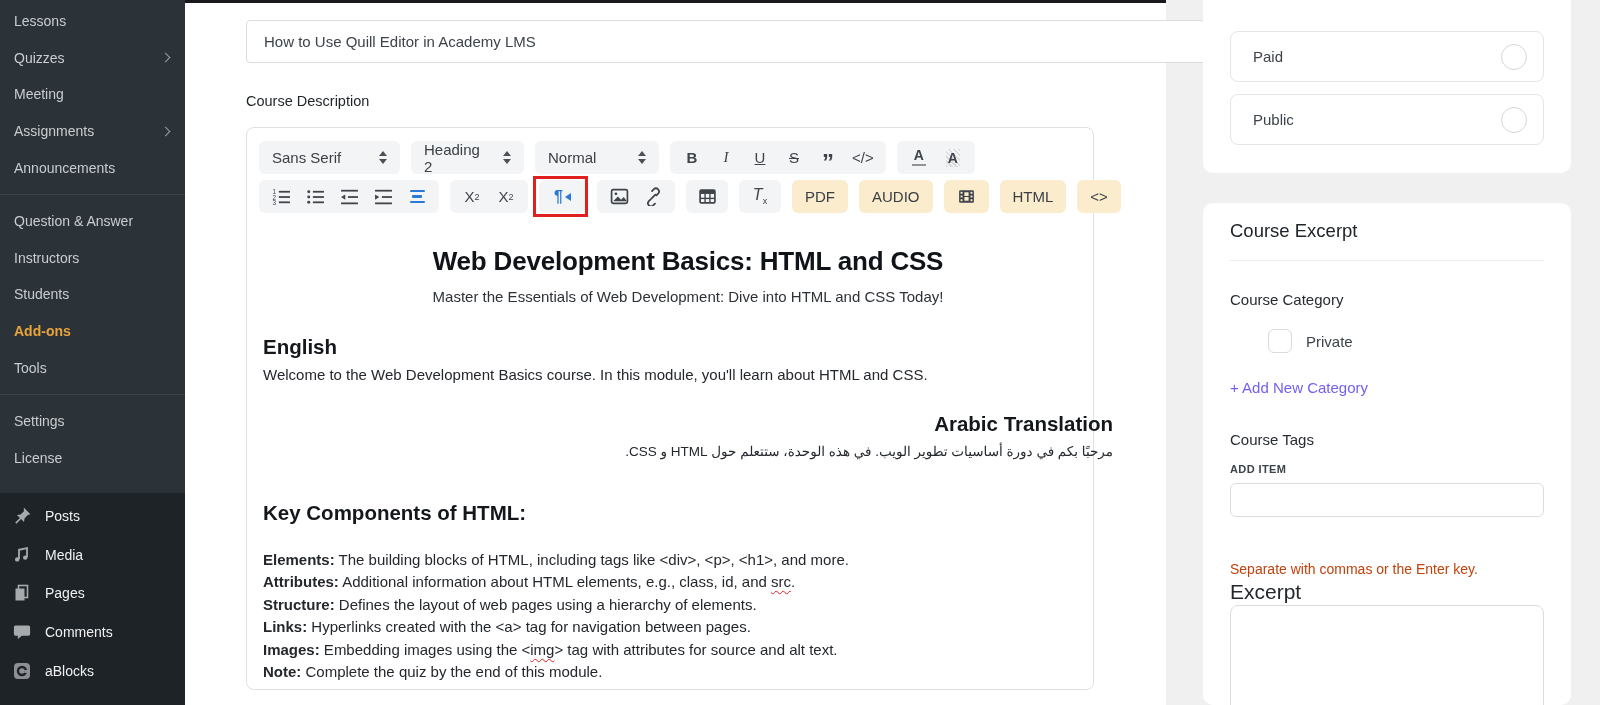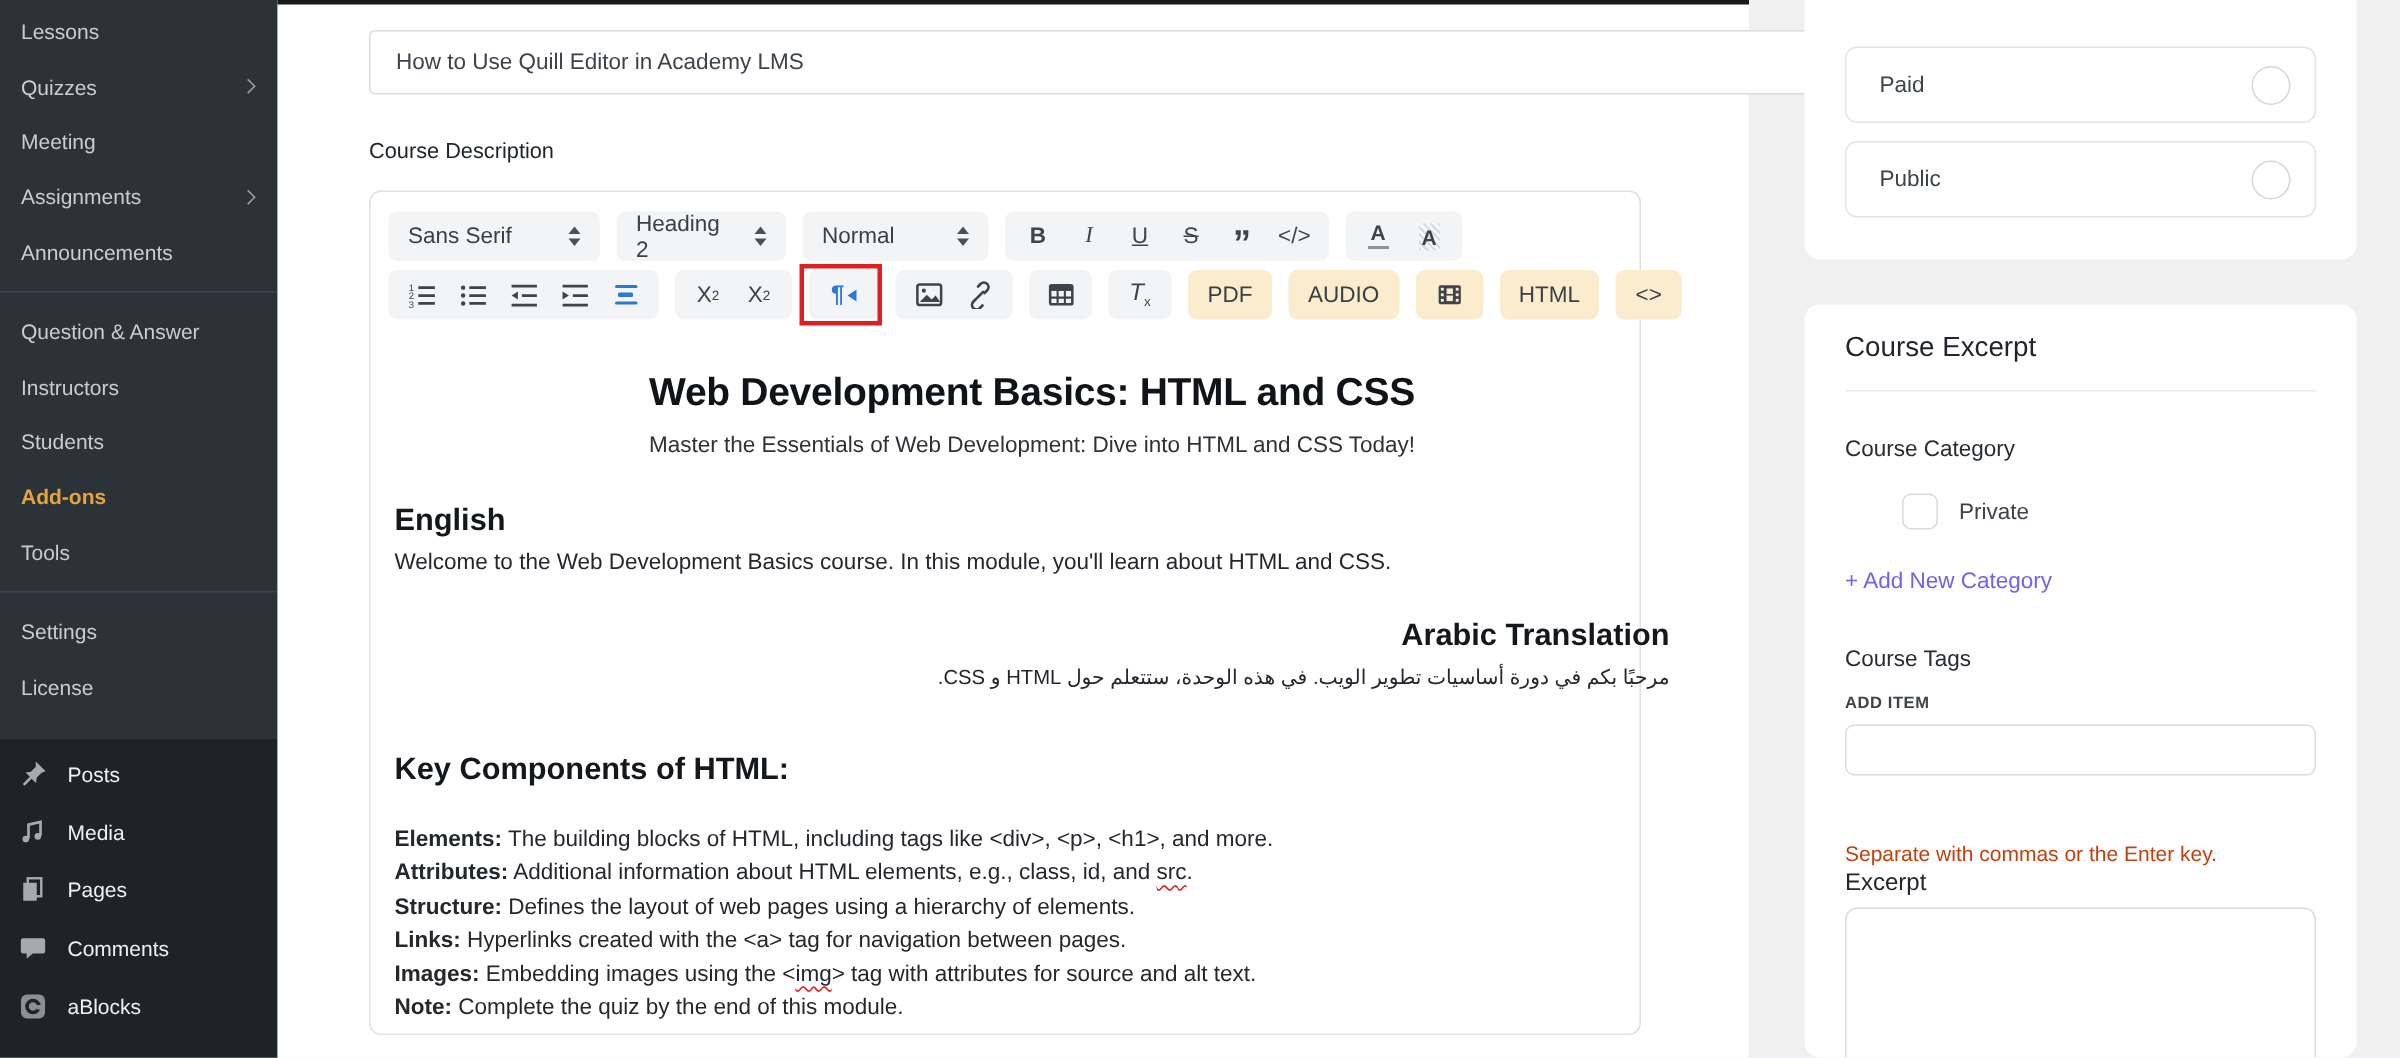--- a/index.html
+++ b/index.html
@@ -100,21 +100,21 @@
   #tax-title { top:17px; font-size:18.5px; color:#20252b; }
   #tax-divider { top:57px; height:1px; background:#ececee; }
   #cat-label { top:88px; font-size:15px; color:#272c32; }
   #cat-row { top:126px; left:65px; display:flex; align-items:center; gap:14px; }
   .checkbox { width:24px; height:24px; border:1.5px solid #d9d9de; border-radius:6px; background:#fff; cursor:pointer; }
   #add-new { top:176px; font-size:15px; color:#7460ee; cursor:pointer; }
   #tags-label { top:228px; font-size:15px; color:#272c32; }
   #add-item { top:260px; font-size:11px; font-weight:700; letter-spacing:.4px; color:#3c434a; }
   #tags-input { top:280px; height:34px; border:1px solid #dcdce0; border-radius:6px; width:314px; background:#fff; }
   #tags-hint { top:329px; font-size:14px; color:#c2410c;margin-top:29px; }
-  #excerpt-label { top:377px; font-size:16px; color:#23282d; }
+  #excerpt-label { top:377px; font-size:21px; color:#23282d; }
   #excerpt-area { top:402px; height:130px; width:314px; border:1px solid #dcdce0; border-radius:8px;
       background:#fff; resize:none; }
   svg text { font-family:"Liberation Sans", sans-serif; }
 </style>
 </head>
 <body>
 
 <div id="sidebar">
   <div id="submenu-zone">
     <div class="sm-item">

